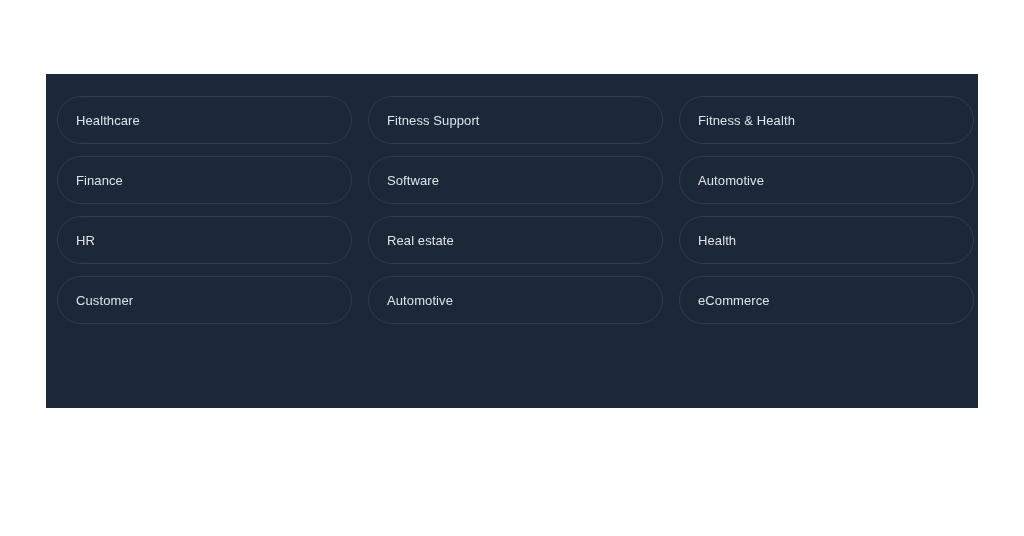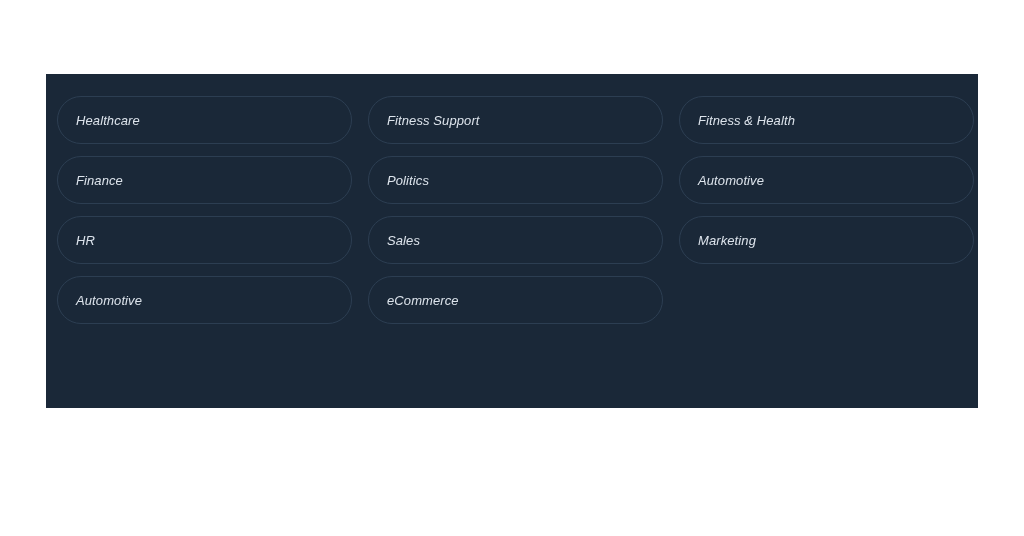--- a/index.html
+++ b/index.html
@@ -32,21 +32,20 @@
   }
 
   #grid {
     position: absolute;
     left: 11px;
     top: 22px;
     display: grid;
     grid-template-columns: 295px 295px 295px;
     column-gap: 16px;
     row-gap: 12px;
-    font-style: italic;
   }
 
   .pill {
     box-sizing: border-box;
     width: 295px;
     height: 48px;
     border: 1px solid #2c3e52;
     border-radius: 999px;
     background: transparent;
     display: flex;
@@ -83,34 +82,37 @@
       </div>
       <div class="pill">
         <span class="pill-label">Fitness &amp; Health</span>
       </div>
 
       <div class="pill">
         <span class="pill-label">Finance</span>
       </div>
 
       <div class="pill">
-        <span class="pill-label">Politics</span>
+        <span class="pill-label">Software</span>
       </div>
       <div class="pill">
         <span class="pill-label">Automotive</span>
       </div>
       <div class="pill">
         <span class="pill-label">HR</span>
       </div>
 
       <div class="pill">
-        <span class="pill-label">Sales</span>
+        <span class="pill-label">Real estate</span>
       </div>
       <div class="pill">
-        <span class="pill-label">Marketing</span>
+        <span class="pill-label">Health</span>
+      </div>
+      <div class="pill">
+        <span class="pill-label">Customer</span>
       </div>
 
       <div class="pill">
         <span class="pill-label">Automotive</span>
       </div>
       <div class="pill">
         <span class="pill-label">eCommerce</span>
       </div>
       <div class="pill empty"></div>
 

